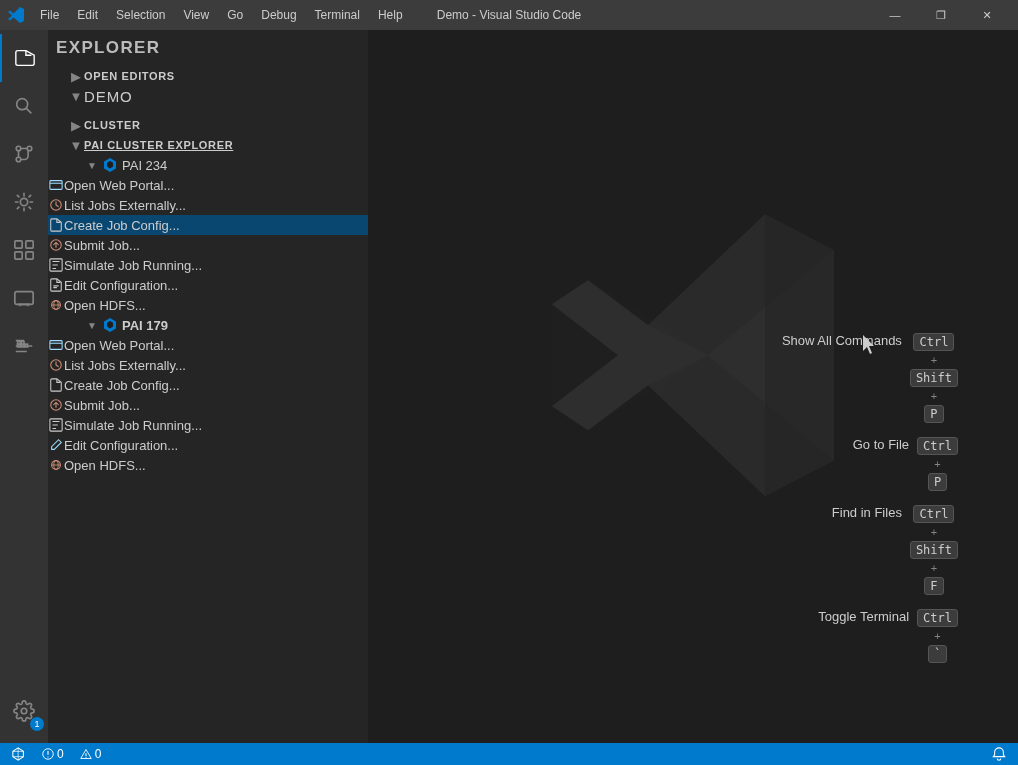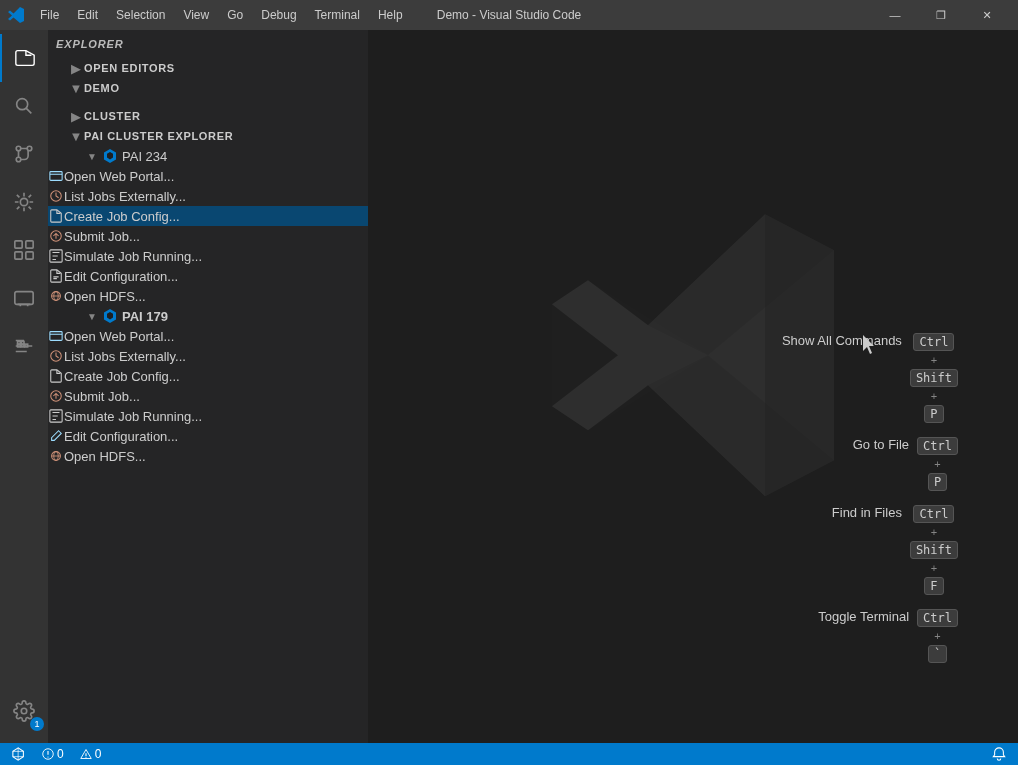--- a/index.html
+++ b/index.html
@@ -125,31 +125,30 @@
     #sidebar {
       width: 320px;
       background: #252526;
       display: flex;
       flex-direction: column;
       flex-shrink: 0;
       overflow-y: auto;
     }
     .section-header {
       padding: 8px 28px;
-      font-size: 11px;
+      font-size: 17px;
       font-weight: 700;
       color: #bbbbbb;
       letter-spacing: 0.08em;
       text-transform: uppercase;
       cursor: pointer;
       display: flex;
       align-items: center;
       gap: 4px;
       user-select: none;
-      font-style: italic;
     }
 
     .tree-item {
       display: flex;
       align-items: center;
       padding: 2px 0;
       cursor: pointer;
       user-select: none;
     }
     .tree-item.highlighted { background: #094771; }
@@ -369,31 +368,31 @@
       <span>EXPLORER</span>
     </div>
 
     <div class="tree-item indent-1">
       <span class="tree-icon" style="color:#858585;">▶</span>
       <span class="tree-label" style="font-size:11px; font-weight:700; letter-spacing:0.06em;">OPEN EDITORS</span>
     </div>
 
     <div class="tree-item indent-1">
       <span class="tree-icon" style="color:#858585;">▼</span>
-      <span class="tree-label" style="font-size:11px; font-weight:700; letter-spacing:0.06em;">DEMO</span>
+      <span class="tree-label" style="font-size:15px; font-weight:400; letter-spacing:0.06em;">DEMO</span>
     </div>
 
     <div class="tree-item indent-1" style="margin-top: 8px;">
       <span class="tree-icon" style="color:#858585;">▶</span>
       <span class="tree-label" style="font-size:11px; font-weight:700; letter-spacing:0.06em;">CLUSTER</span>
     </div>
 
     <div class="tree-item indent-1">
       <span class="tree-icon" style="color:#858585;">▼</span>
-      <span class="tree-label" style="font-size:11px; font-weight:700; letter-spacing:0.06em;">PAI CLUSTER EXPLORER</span>
+      <span class="tree-label" style="font-size:11px; font-weight:700; letter-spacing:0.06em;text-decoration:underline;">PAI CLUSTER EXPLORER</span>
     </div>
 
     <div class="tree-item indent-2">
       <span class="tree-icon" style="color:#858585; font-size:10px;">▼</span>
       <span class="tree-icon" style="margin-left:2px;">
         <svg width="16" height="16" viewBox="0 0 16 16">
           <polygon points="8,1 14,4.5 14,11.5 8,15 2,11.5 2,4.5" fill="#007acc" stroke="none"></polygon>
           <polygon points="8,4 11,5.8 11,9.5 8,11.5 5,9.5 5,5.8" fill="#1e1e1e" stroke="none"></polygon>
         </svg>
       </span>

